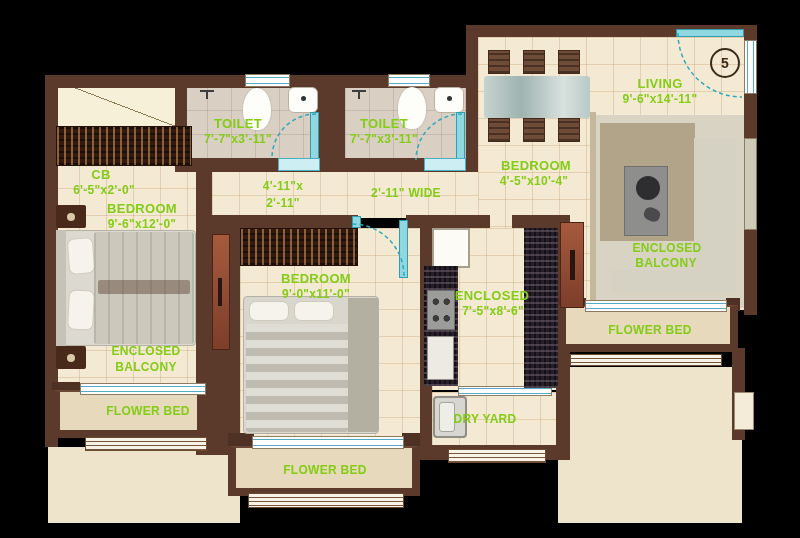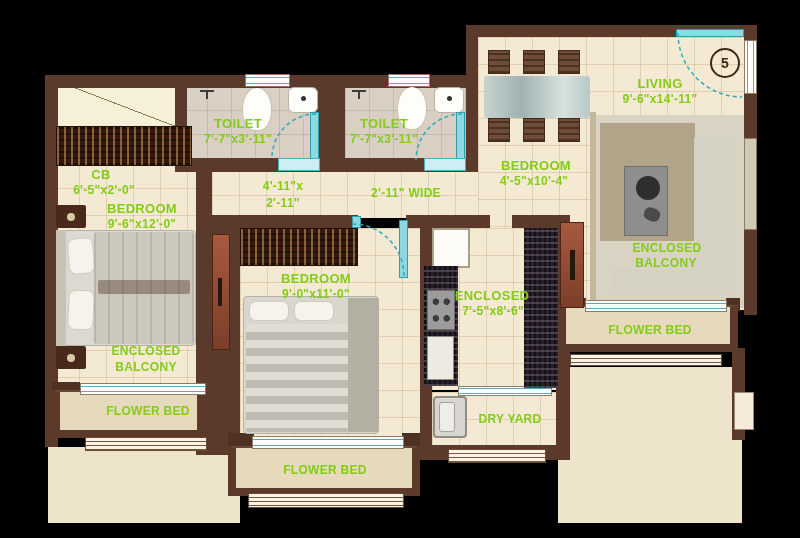--- a/index.html
+++ b/index.html
@@ -216,15 +216,15 @@
   <div class="lbl dims" style="left:316px;top:287px;">9'-0"x11'-0"</div>
   <div class="lbl" style="left:492px;top:288px;">ENCLOSED</div>
   <div class="lbl dims" style="left:493px;top:304px;">7'-5"x8'-6"</div>
   <div class="lbl dims" style="left:146px;top:344px;">ENCLOSED</div>
   <div class="lbl dims" style="left:146px;top:360px;">BALCONY</div>
   <div class="lbl dims" style="left:667px;top:241px;">ENCLOSED</div>
   <div class="lbl dims" style="left:666px;top:256px;">BALCONY</div>
   <div class="lbl dims" style="left:148px;top:404px;">FLOWER BED</div>
   <div class="lbl dims" style="left:325px;top:463px;">FLOWER BED</div>
   <div class="lbl dims" style="left:650px;top:323px;">FLOWER BED</div>
-  <div class="lbl dims" style="left:510px;top:412px;">DRY YARD</div>
+  <div class="lbl dims" style="left:485px;top:412px;">DRY YARD</div>
 
 </div>
 
 </body></html>

